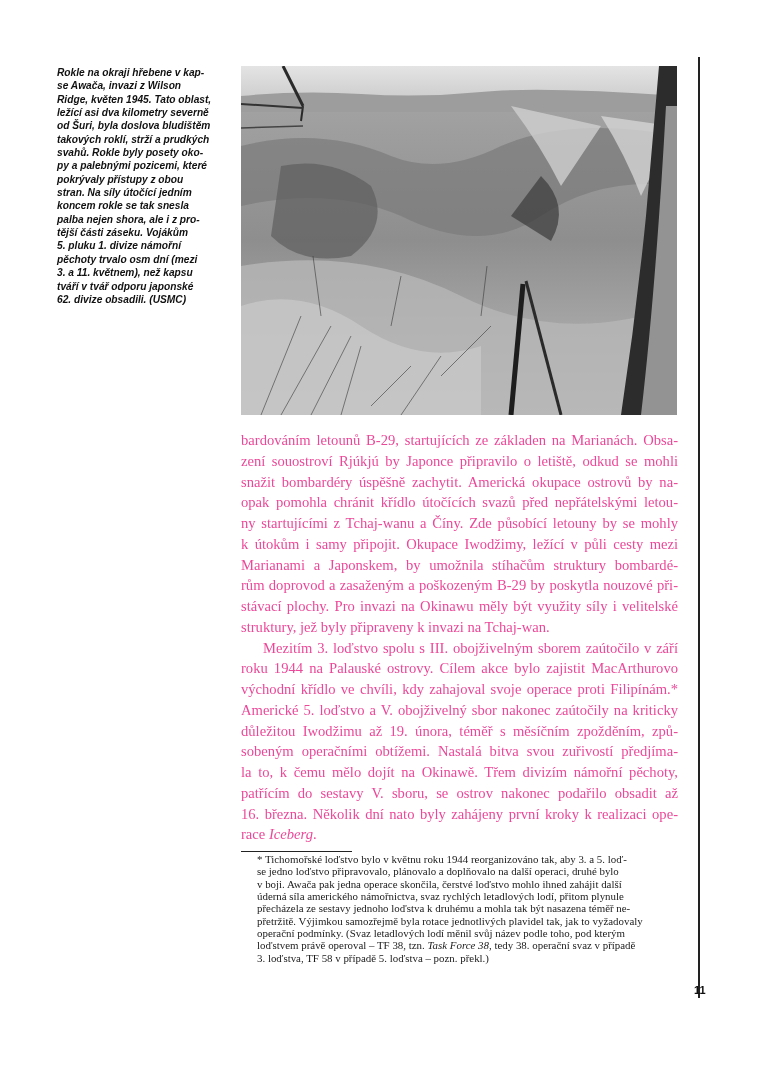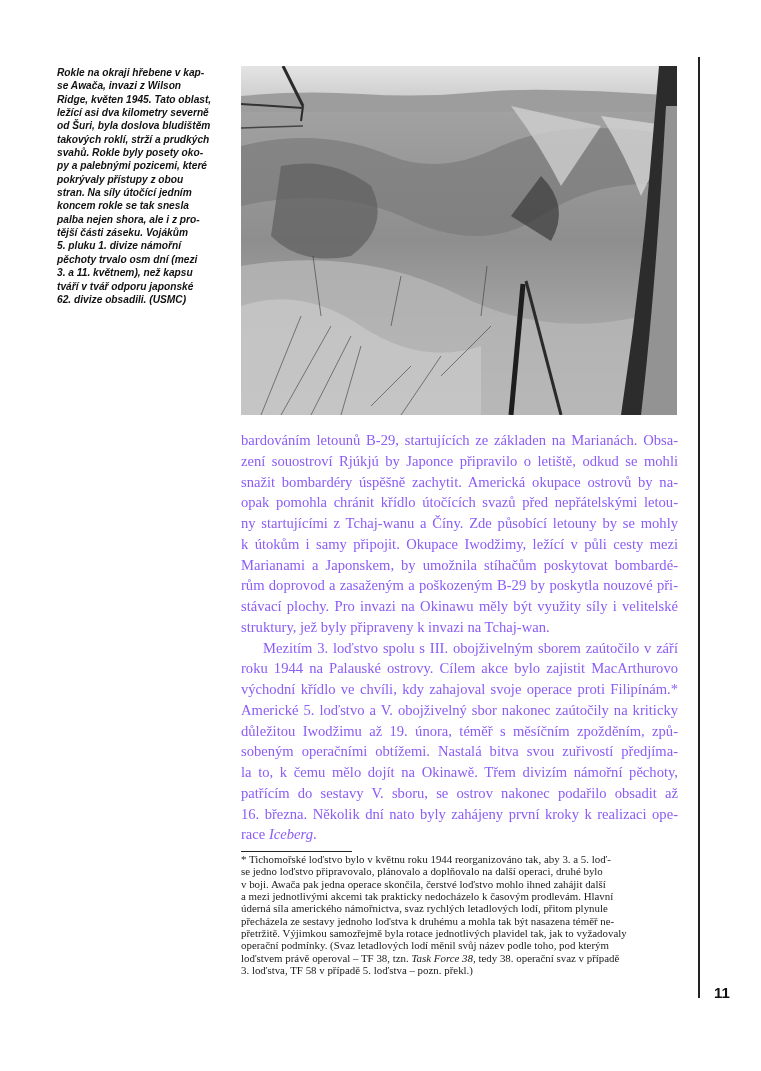--- a/index.html
+++ b/index.html
@@ -10,37 +10,37 @@
       font-size: 10.2px; line-height: 13.35px; color: #111;
     }
     .caption .ln { display: block; white-space: nowrap; font-style: italic; }
     .photo {
       position: absolute; left: 241px; top: 66px; width: 436px; height: 349px;
       overflow: hidden; background: #9a9a9a;
     }
     .photo svg { display: block; }
     .body-text {
       position: absolute; left: 241px; top: 430px; width: 437px;
-      font-family: "Liberation Serif", serif; font-size: 14.6px; line-height: 20.75px; color: #8b5cf6;
+      font-family: "Liberation Serif", serif; font-size: 14.6px; line-height: 20.75px; color: #ec4899;
     }
     .body-text .ln { display: block; white-space: nowrap; text-align: justify; text-align-last: justify; height: 20.75px; }
     .body-text .ln.last { text-align-last: left; }
     .body-text .ln.indent { padding-left: 22px; }
     .footnote-rule {
       position: absolute; left: 241px; top: 851px; width: 111px; height: 1px; background: #222;
     }
     .footnote {
       position: absolute; left: 241px; top: 853px; width: 437px;
       font-family: "Liberation Serif", serif; font-size: 10.9px; line-height: 12.35px; color: #1a1a1a;
     }
-    .footnote .ln { display: block; white-space: nowrap; }
+    .footnote .ln { display: block; white-space: nowrap; margin-left: 16px; }
     .vrule { position: absolute; left: 698px; top: 57px; width: 1.5px; height: 941px; background: #222; }
     .page-number {
-      position: absolute; left: 714px; top: 984px;
-      font-family: "Liberation Sans", sans-serif; font-weight: bold; font-size: 15px; color: #111;
+      position: absolute; left: 694px; top: 984px;
+      font-family: "Liberation Sans", sans-serif; font-weight: bold; font-size: 11px; color: #111;
     }
     em { font-style: italic; }
   </style>
 </head>
 <body>
 
 <div class="caption">
   <span class="ln">Rokle na okraji hřebene v kap-</span>
   <span class="ln">se Awača, invazi z Wilson</span>
   <span class="ln">Ridge, květen 1945. Tato oblast,</span>
@@ -107,21 +107,21 @@
   </svg>
 </div>
 
 <div class="body-text">
   <span class="ln">bardováním letounů B-29, startujících ze základen na Marianách. Obsa-</span>
   <span class="ln">zení souostroví Rjúkjú by Japonce připravilo o letiště, odkud se mohli</span>
   <span class="ln">snažit bombardéry úspěšně zachytit. Americká okupace ostrovů by na-</span>
   <span class="ln">opak pomohla chránit křídlo útočících svazů před nepřátelskými letou-</span>
   <span class="ln">ny startujícími z Tchaj-wanu a Číny. Zde působící letouny by se mohly</span>
   <span class="ln">k útokům i samy připojit. Okupace Iwodžimy, ležící v půli cesty mezi</span>
-  <span class="ln">Marianami a Japonskem, by umožnila stíhačům poskytovat bombardé-</span>
+  <span class="ln">Marianami a Japonskem, by umožnila stíhačům struktury bombardé-</span>
   <span class="ln">rům doprovod a zasaženým a poškozeným B-29 by poskytla nouzové při-</span>
   <span class="ln">stávací plochy. Pro invazi na Okinawu měly být využity síly i velitelské</span>
   <span class="ln last">struktury, jež byly připraveny k invazi na Tchaj-wan.</span>
   <span class="ln indent">Mezitím 3. loďstvo spolu s III. obojživelným sborem zaútočilo v září</span>
   <span class="ln">roku 1944 na Palauské ostrovy. Cílem akce bylo zajistit MacArthurovo</span>
   <span class="ln">východní křídlo ve chvíli, kdy zahajoval svoje operace proti Filipínám.*</span>
   <span class="ln">Americké 5. loďstvo a V. obojživelný sbor nakonec zaútočily na kriticky</span>
   <span class="ln">důležitou Iwodžimu až 19. února, téměř s měsíčním zpožděním, způ-</span>
   <span class="ln">sobeným operačními obtížemi. Nastalá bitva svou zuřivostí předjíma-</span>
   <span class="ln">la to, k čemu mělo dojít na Okinawě. Třem divizím námořní pěchoty,</span>
@@ -129,21 +129,20 @@
   <span class="ln">16. března. Několik dní nato byly zahájeny první kroky k realizaci ope-</span>
   <span class="ln last"><span>race </span><em>Iceberg</em><span>.</span></span>
 </div>
 
 <div class="footnote-rule"></div>
 
 <div class="footnote">
   <span class="ln">* Tichomořské loďstvo bylo v květnu roku 1944 reorganizováno tak, aby 3. a 5. loď-</span>
   <span class="ln">se jedno loďstvo připravovalo, plánovalo a doplňovalo na další operaci, druhé bylo</span>
   <span class="ln">v boji. Awača pak jedna operace skončila, čerstvé loďstvo mohlo ihned zahájit další</span>
-  <span class="ln">a mezi jednotlivými akcemi tak prakticky nedocházelo k časovým prodlevám. Hlavní</span>
   <span class="ln">úderná síla amerického námořnictva, svaz rychlých letadlových lodí, přitom plynule</span>
   <span class="ln">přecházela ze sestavy jednoho loďstva k druhému a mohla tak být nasazena téměř ne-</span>
   <span class="ln">přetržitě. Výjimkou samozřejmě byla rotace jednotlivých plavidel tak, jak to vyžadovaly</span>
   <span class="ln">operační podmínky. (Svaz letadlových lodí měnil svůj název podle toho, pod kterým</span>
   <span class="ln"><span>loďstvem právě operoval – TF 38, tzn. </span><em>Task Force 38</em><span>, tedy 38. operační svaz v případě</span></span>
   <span class="ln">3. loďstva, TF 58 v případě 5. loďstva – pozn. překl.)</span>
 </div>
 
 <div class="vrule"></div>
 <div class="page-number">11</div>

